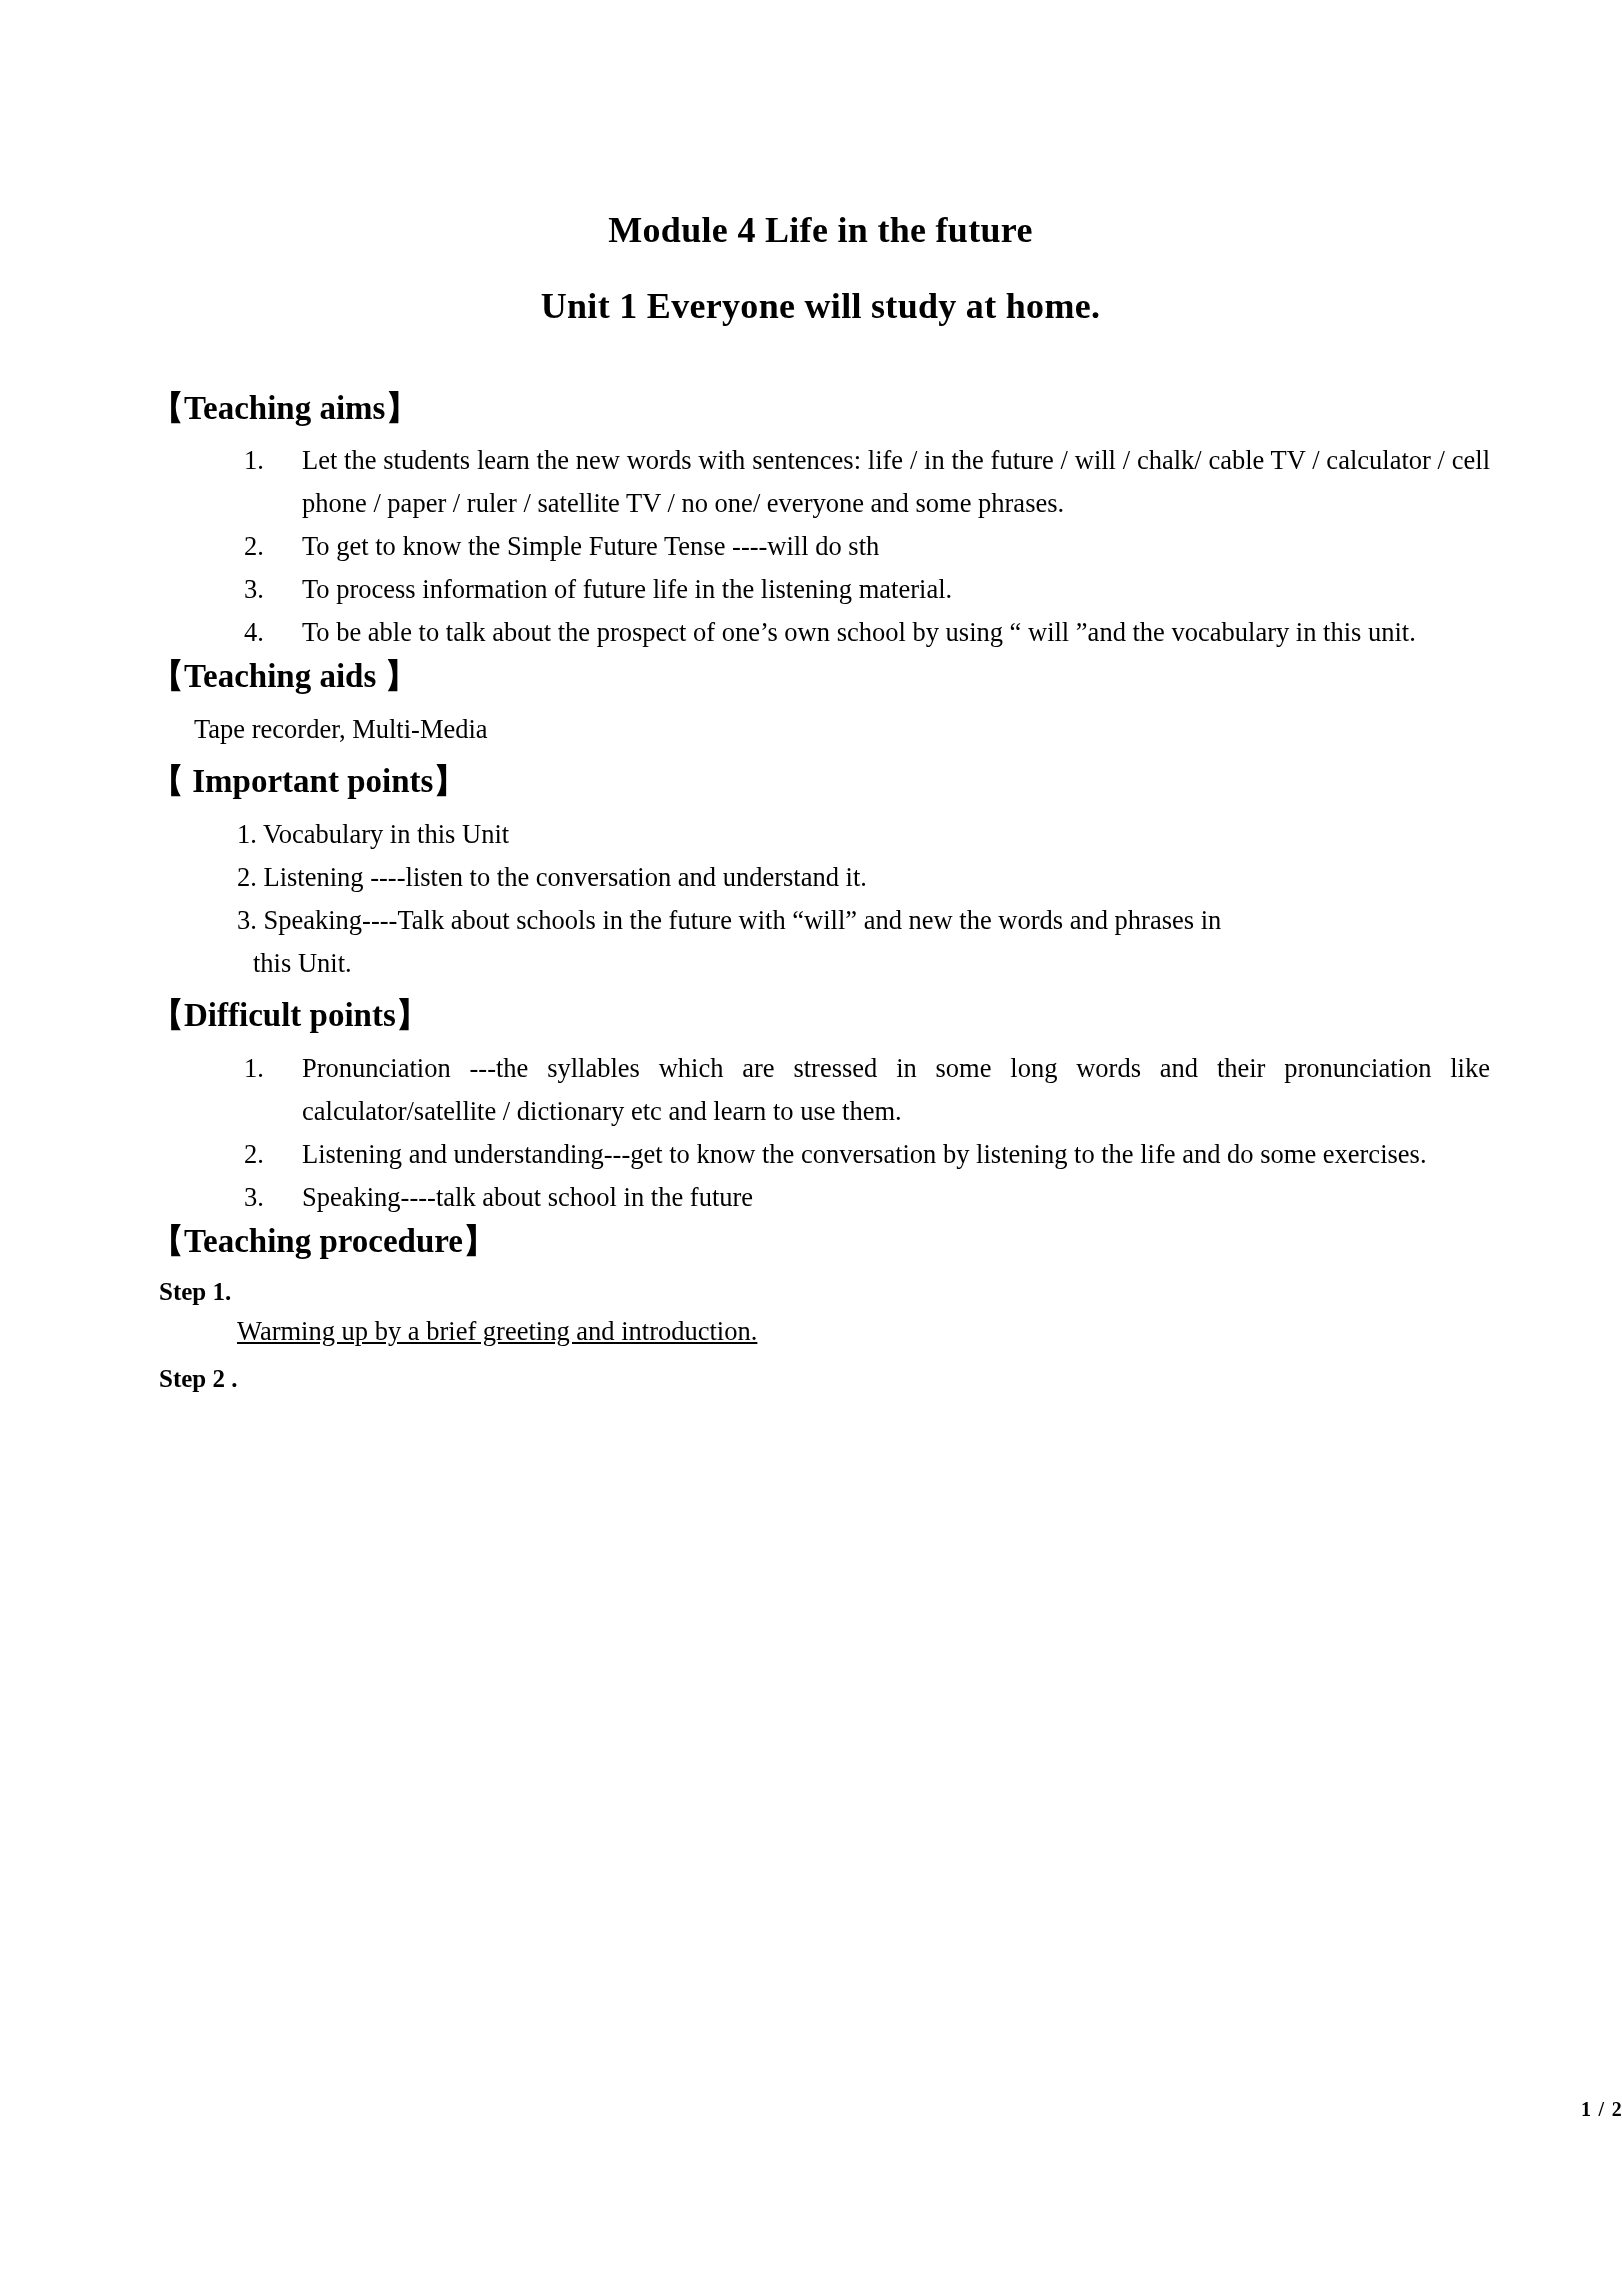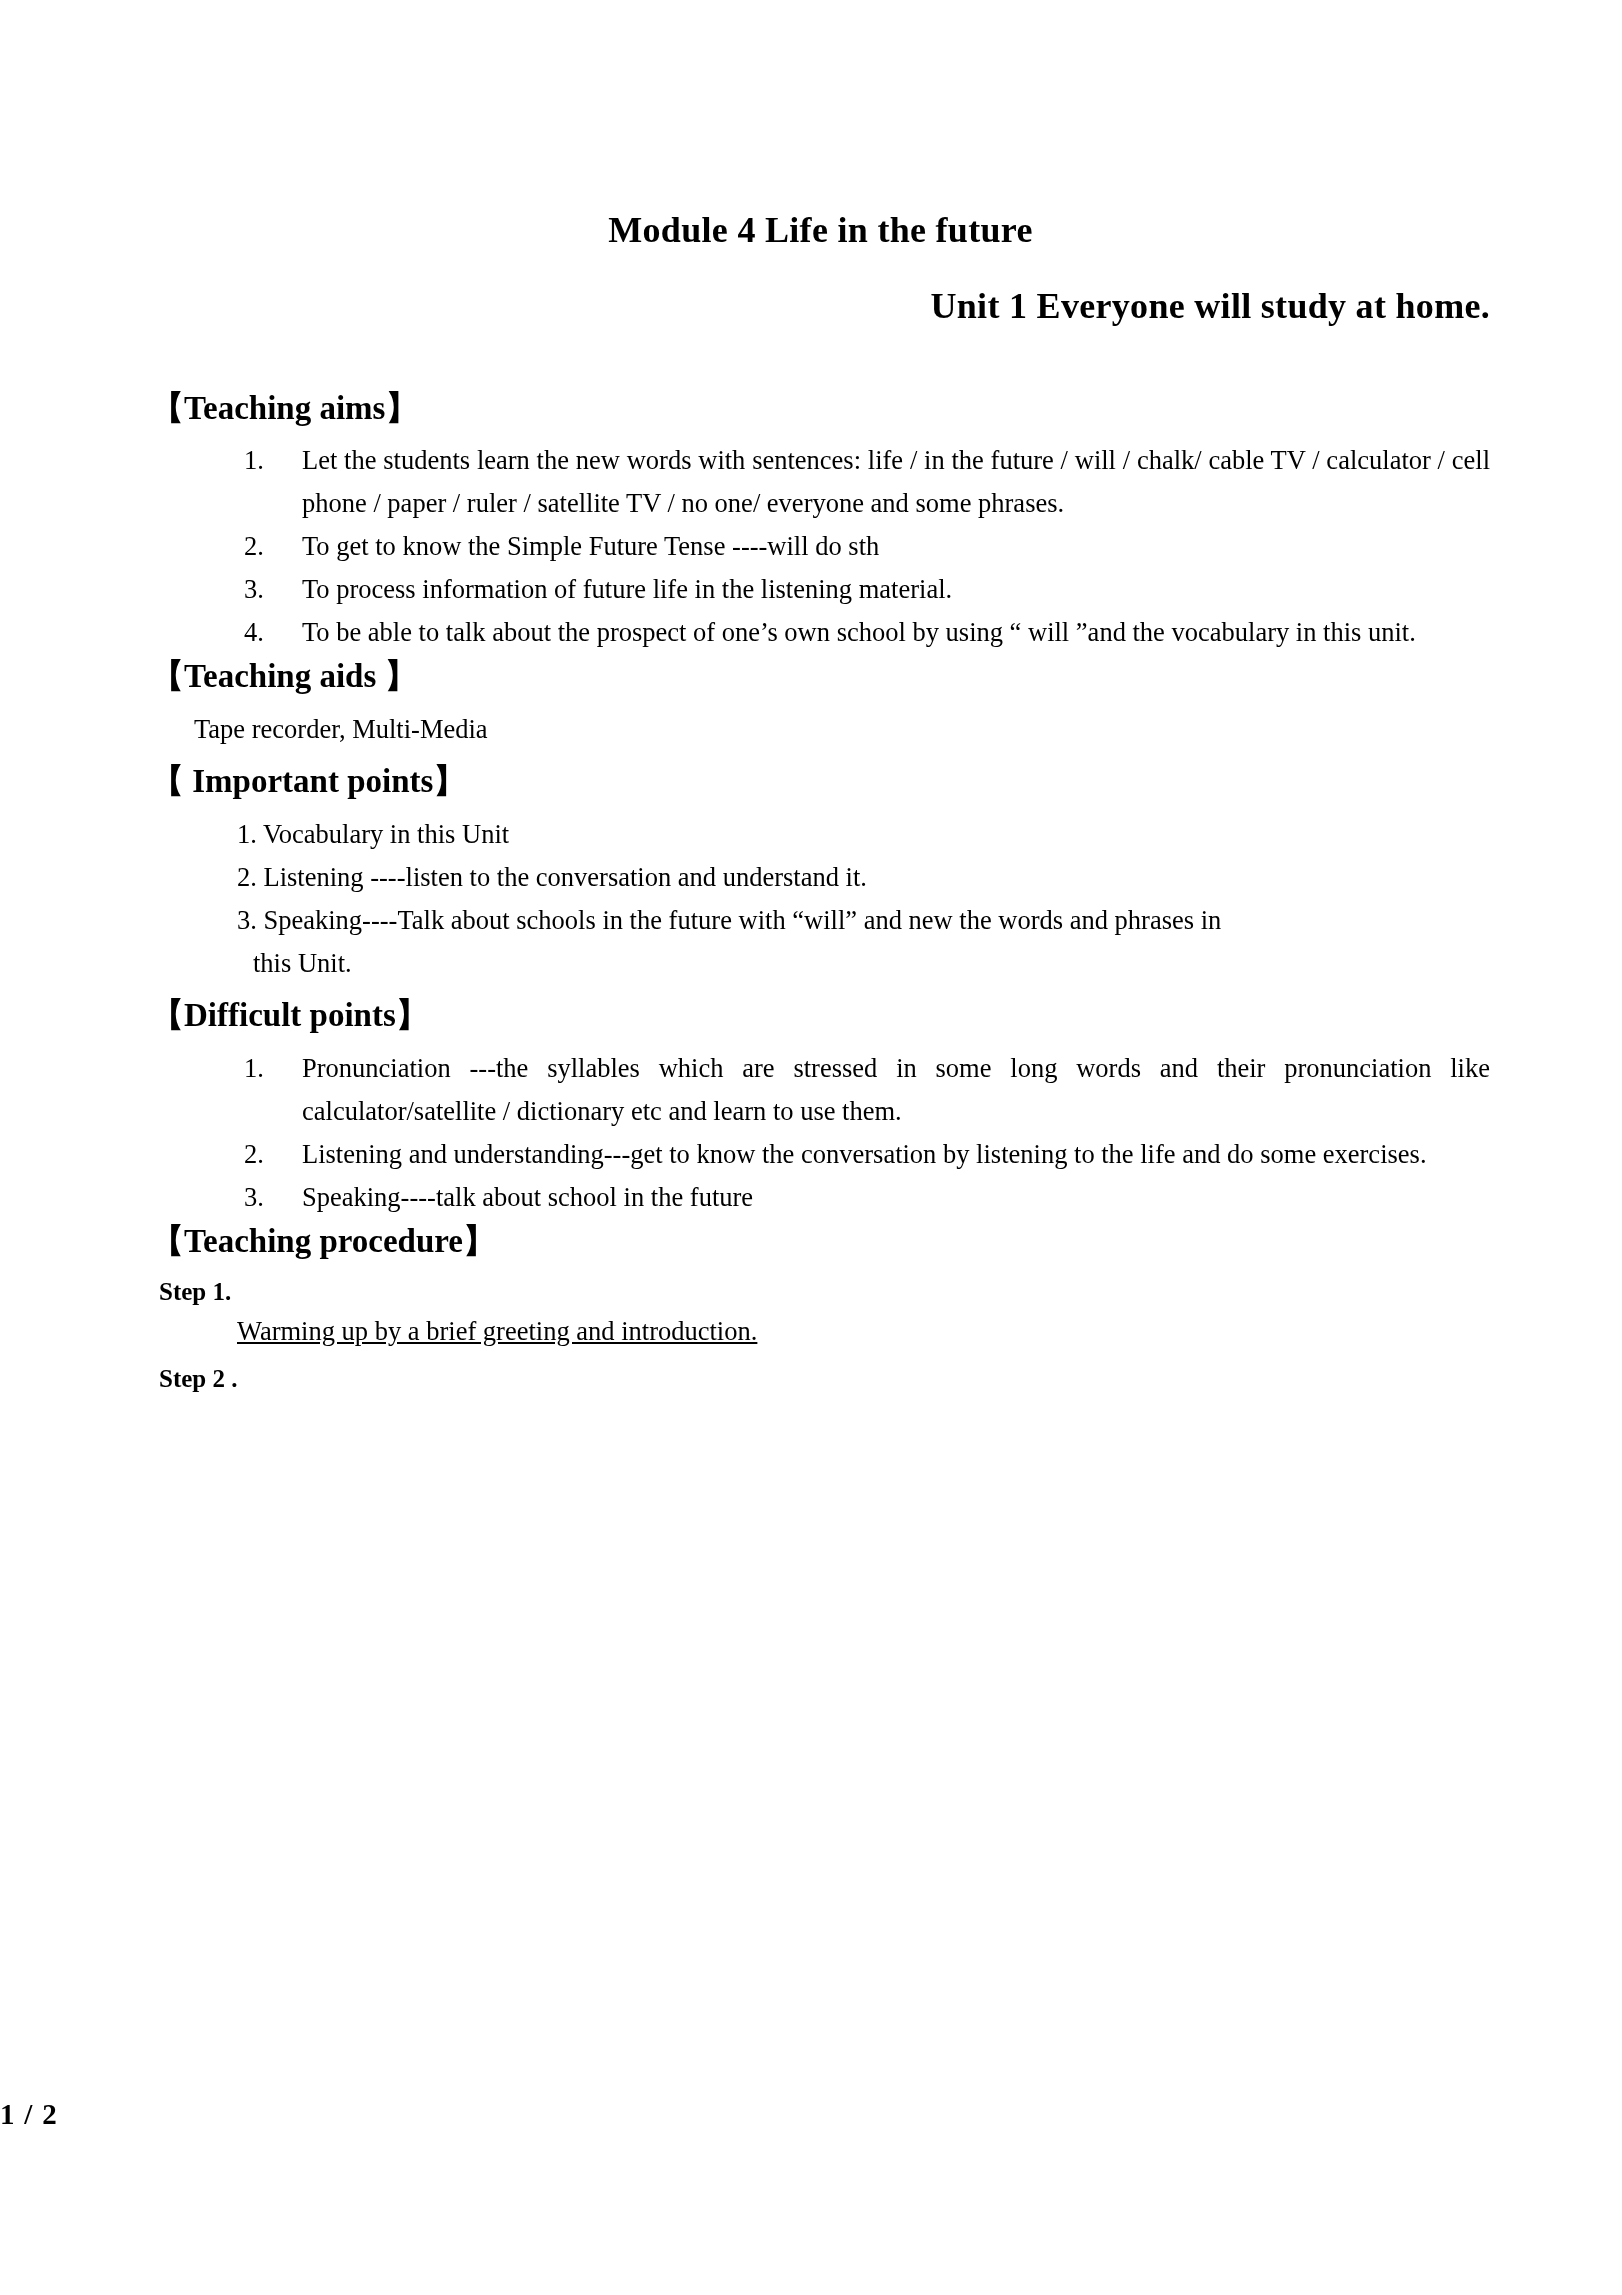--- a/index.html
+++ b/index.html
@@ -29,21 +29,21 @@
 
   
   .doc-title {
     font-size: 36px;
     font-weight: bold;
     text-align: center;
     letter-spacing: 0.3px;
     line-height: 1.0;
   }
   .title-1 { margin-top: 212px; font-family: Liberation Serif, serif; }
-  .title-2 { margin-top: 40px; text-align: right; }
+  .title-2 { margin-top: 40px; }
 
   
   .section-heading {
     font-size: 33px;
     font-weight: bold;
     text-align: left;
     line-height: 1.0;
     white-space: pre;
   }
 
@@ -108,22 +108,22 @@
   .gap-xs { height: 6.6px; }
   .gap-s  { height: 14.6px; }
   .gap-m  { height: 26.5px; }
   .gap-l  { height: 41px; }
 
   .page-footer {
     position: absolute;
     left: 0;
     top: 2098px;
     width: 1623px;
-    text-align: left;
-    font-size: 29px;
+    text-align: right;
+    font-size: 20px;
     font-weight: bold;
     letter-spacing: 1.3px;
   }
 </style>
 </head>
 <body>
 
 <div class="page">
   <div class="content">
 

